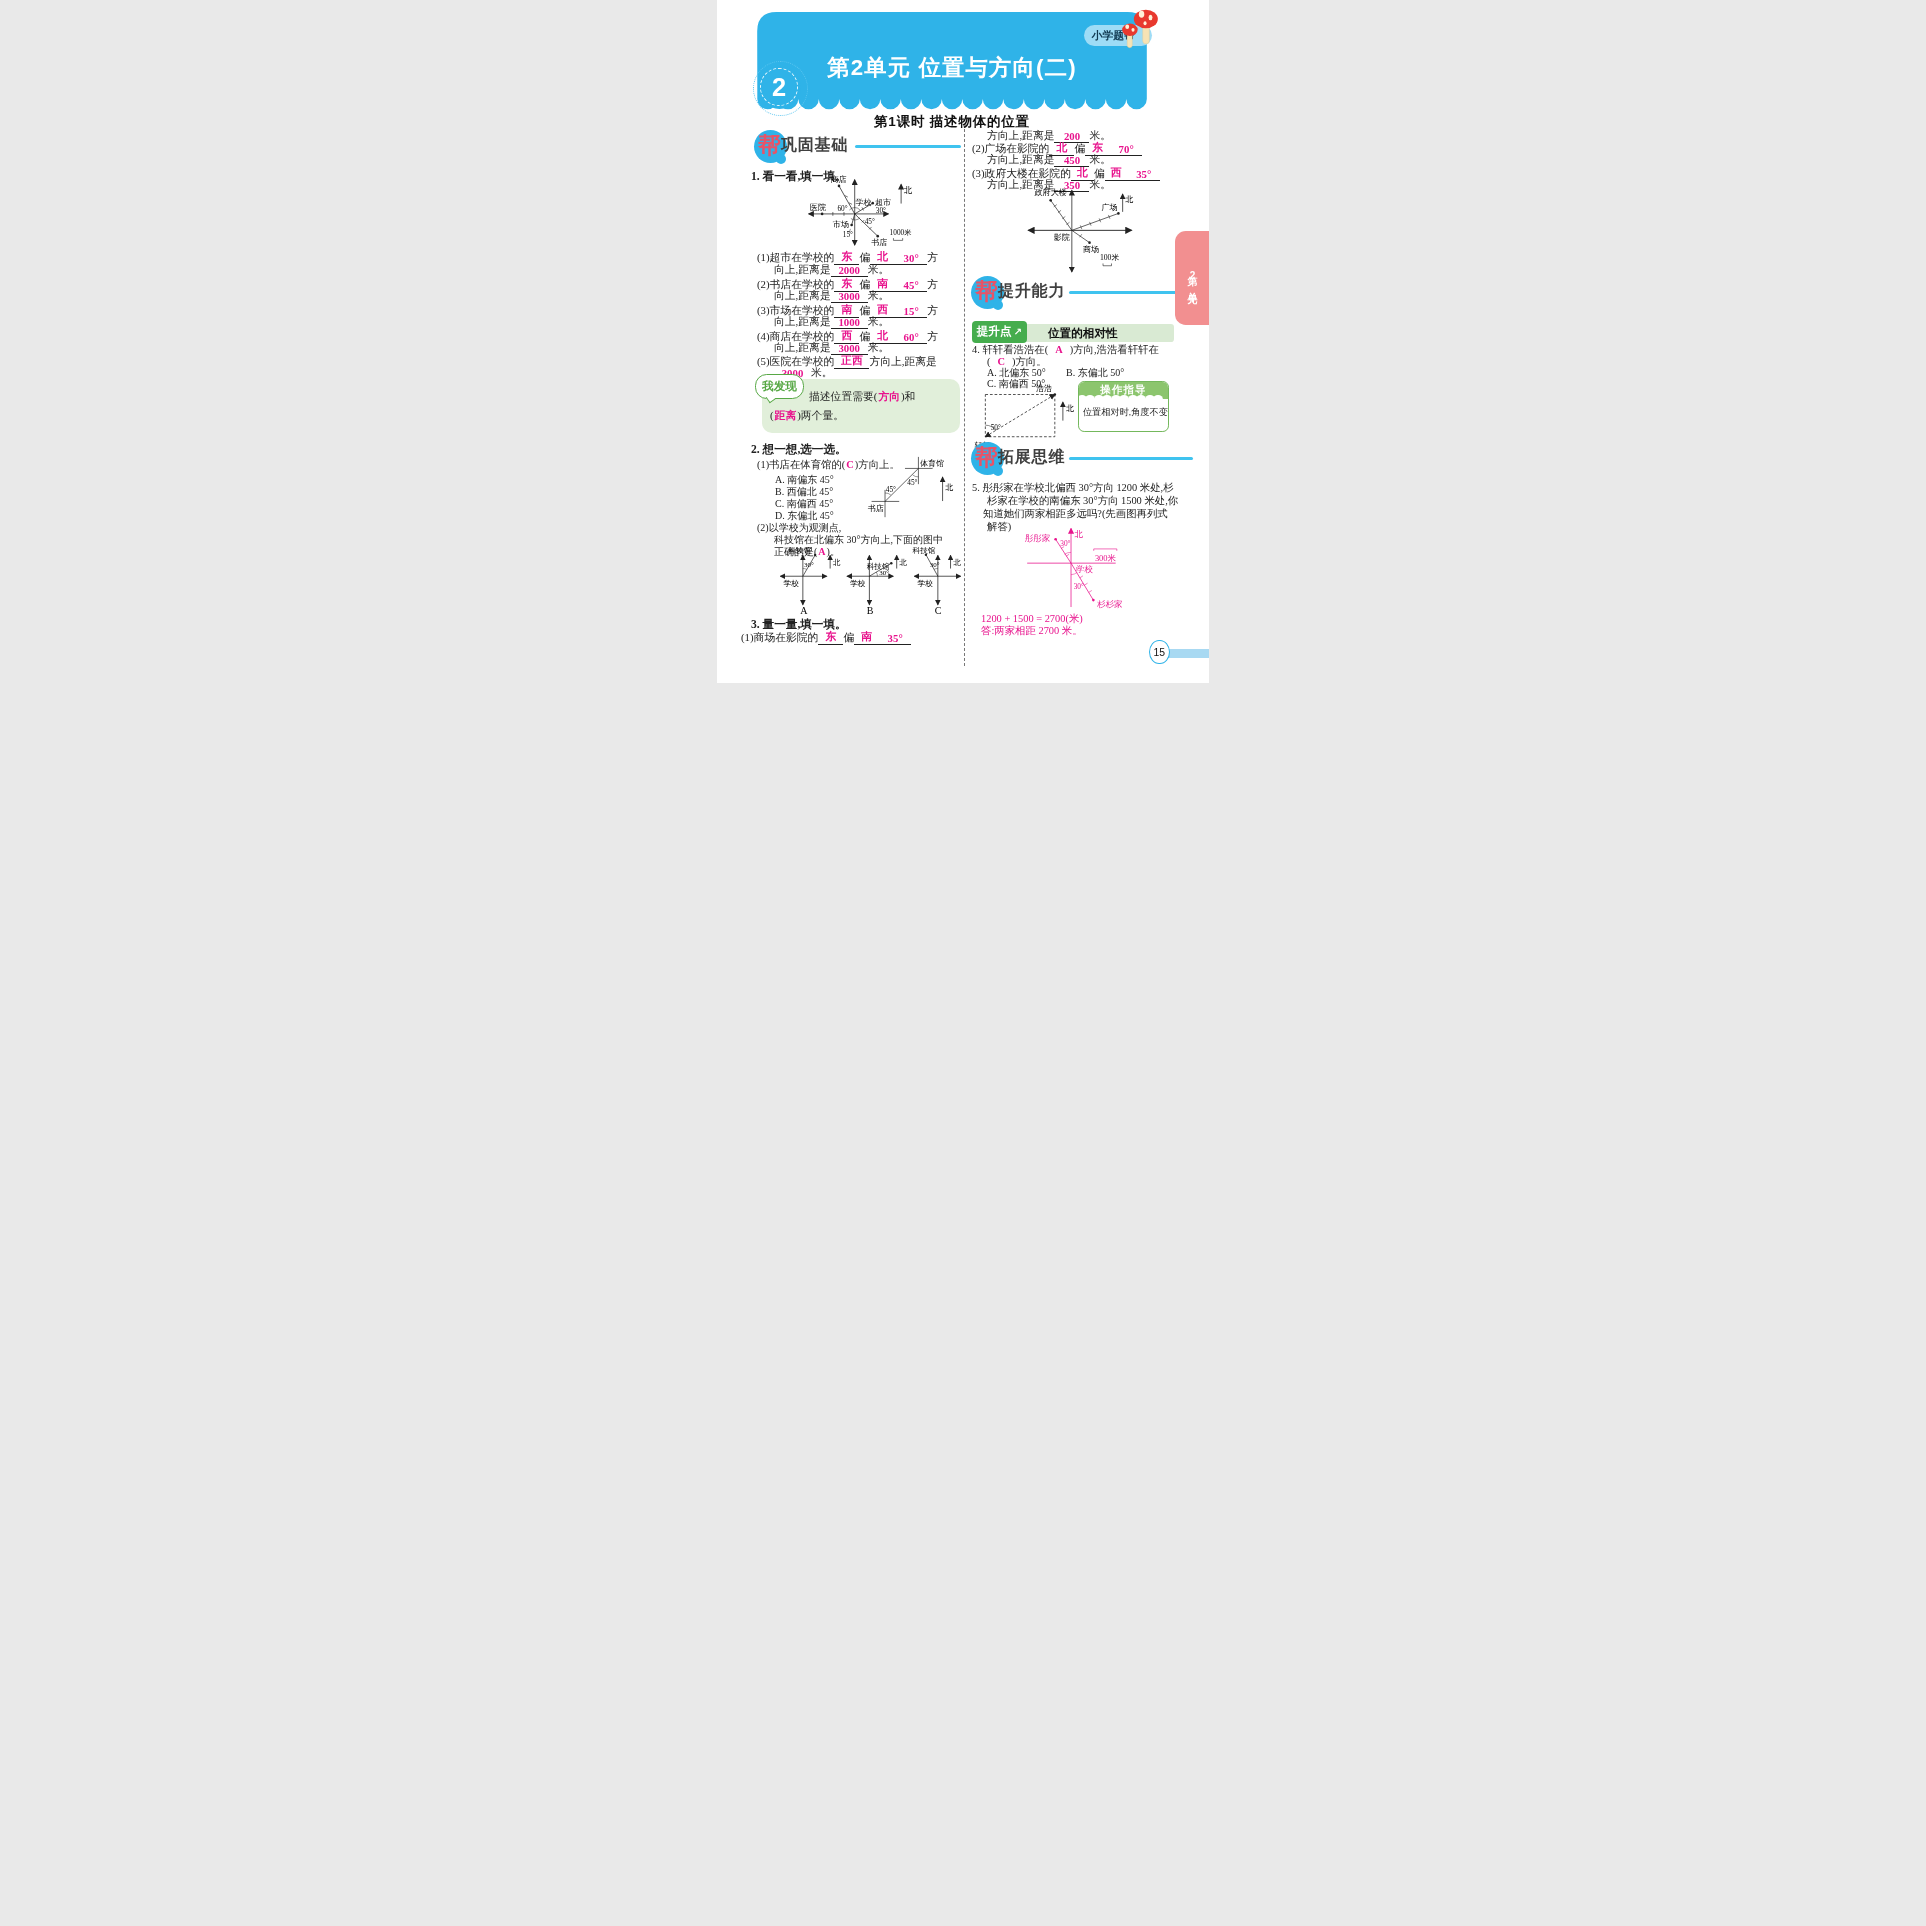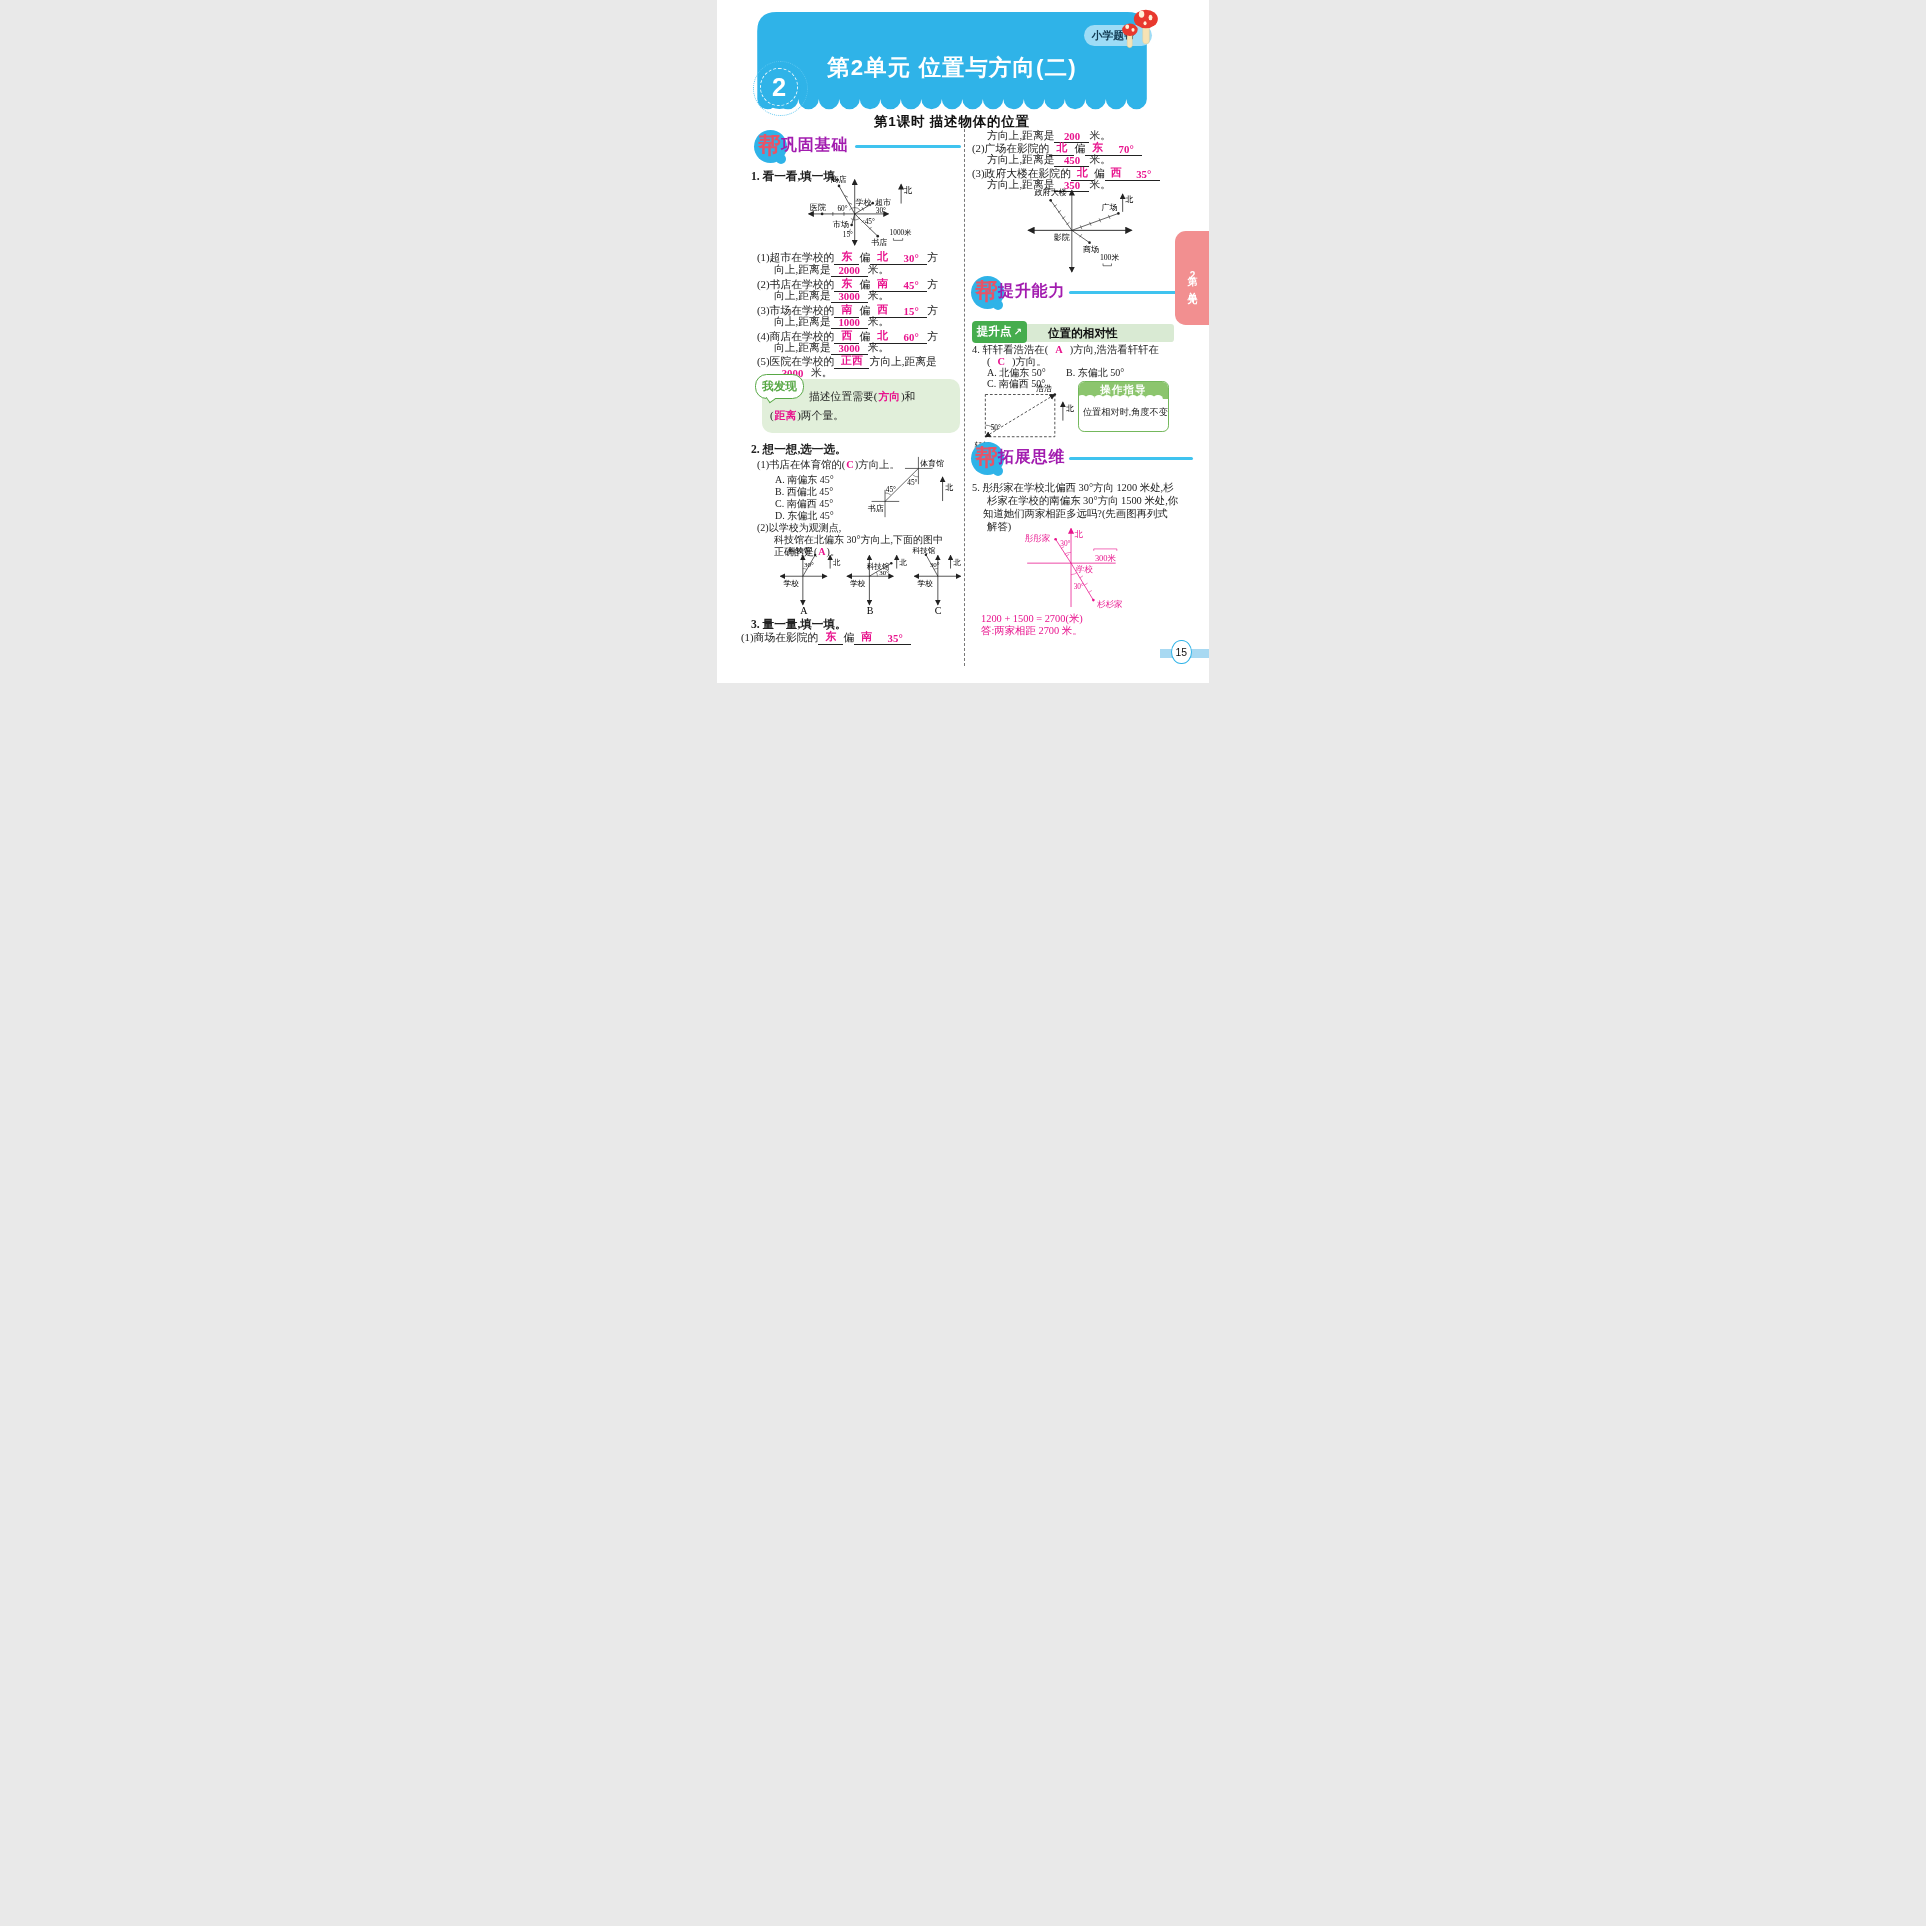--- a/index.html
+++ b/index.html
@@ -30,21 +30,21 @@
   .main-title{position:absolute;left:40px;top:53px;width:390px;text-align:center;color:#fff;
         font-family:"Liberation Sans",sans-serif;font-weight:bold;font-size:22.3px;letter-spacing:1.2px;z-index:2;}
   .subtitle{position:absolute;left:40px;top:113px;width:390px;text-align:center;color:#111;
         font-family:"Liberation Sans",sans-serif;font-weight:bold;font-size:13.5px;letter-spacing:0.8px;}
   
   .sec{position:absolute;width:216px;height:35px;}
   .sec .blob{position:absolute;left:0;top:0;width:33px;height:33px;border-radius:50%;background:#2fb3e8;}
   .sec .blob:after{content:"";position:absolute;left:22.3px;top:24px;width:10px;height:10px;border-radius:50%;background:#2fb3e8;}
   .sec .bang{position:absolute;left:3.9px;top:0px;font-size:23px;font-weight:bold;color:#e85367;
         font-family:"Liberation Sans",sans-serif;}
-  .sec .rest{position:absolute;left:27px;top:5.4px;font-size:16px;font-weight:bold;color:#a21caf;
+  .sec .rest{position:absolute;left:27px;top:5.4px;font-size:16px;font-weight:bold;color:#404040;
         font-family:"Liberation Sans",sans-serif;letter-spacing:0.8px;}
   .sec .uline{position:absolute;top:15.4px;height:2.7px;background:#3fc3ef;border-radius:1.5px;}
   
   .disc-box{position:absolute;left:45px;top:379px;width:198px;height:54px;background:#e1efda;border-radius:10px;}
   .disc-bub{position:absolute;left:38px;top:374px;width:47px;height:23px;background:#fff;border:1.5px solid #57a845;
         border-radius:11.6px;z-index:2;display:flex;align-items:center;justify-content:center;
         font-family:"Liberation Sans",sans-serif;font-weight:bold;font-size:11.6px;color:#57a845;}
   .disc-bub:after{content:"";position:absolute;left:10.8px;bottom:-4.6px;width:6.2px;height:6.2px;background:#fff;
         border-right:1.5px solid #57a845;border-bottom:1.5px solid #57a845;transform:rotate(55deg);}
   
@@ -59,21 +59,21 @@
   .guide{position:absolute;left:361px;top:381px;width:91px;height:51px;border:1.2px solid #74b85c;
         border-radius:6.2px;background:#fff;overflow:hidden;box-sizing:border-box;}
   .guide .ghead{position:absolute;left:0;top:0;right:0;height:17px;background:#8cc56e;
         text-align:center;line-height:15.4px;color:#fff;font-family:"Liberation Sans",sans-serif;
         font-weight:bold;font-size:10.4px;letter-spacing:1.2px;}
   .guide .gwave{position:absolute;left:-2.3px;top:13px;width:100px;height:9.2px;display:flex;}
   .guide .gwave i{width:10px;height:9.2px;border-radius:50%;background:#fff;margin-right:-1.5px;}
   .guide .gl{position:absolute;left:3.9px;white-space:nowrap;font-size:9.2px;color:#222;}
   
   .pgbar{position:absolute;left:443px;top:649px;width:49px;height:8.5px;background:#a8d9f2;}
-  .pgoval{position:absolute;left:454px;top:640px;width:18.5px;height:22.3px;background:#fff;border:1.5px solid #2fb3e8;
+  .pgoval{position:absolute;left:432px;top:640px;width:18.5px;height:22.3px;background:#fff;border:1.5px solid #2fb3e8;
         border-radius:50%;z-index:2;display:flex;align-items:center;justify-content:center;
         font-family:"Liberation Sans",sans-serif;font-size:10.4px;color:#111;}
   .sidetab{position:absolute;left:458px;top:231px;width:34px;height:94px;background:#f28f90;
         border-radius:10.8px 0 0 10.8px;display:flex;align-items:center;justify-content:center;}
   .sidetab span{writing-mode:vertical-rl;text-orientation:upright;color:#fff;font-family:"Liberation Sans",sans-serif;
         font-weight:bold;font-size:10px;letter-spacing:2.3px;}
   .divider{position:absolute;left:247px;top:129px;height:537px;border-left:1.2px dashed #777;}
   svg text{font-family:"Liberation Serif","DejaVu Serif",serif;}
 </style>
 </head>

